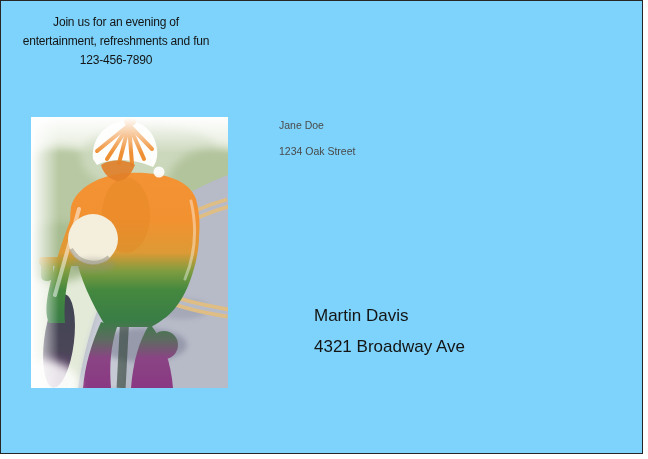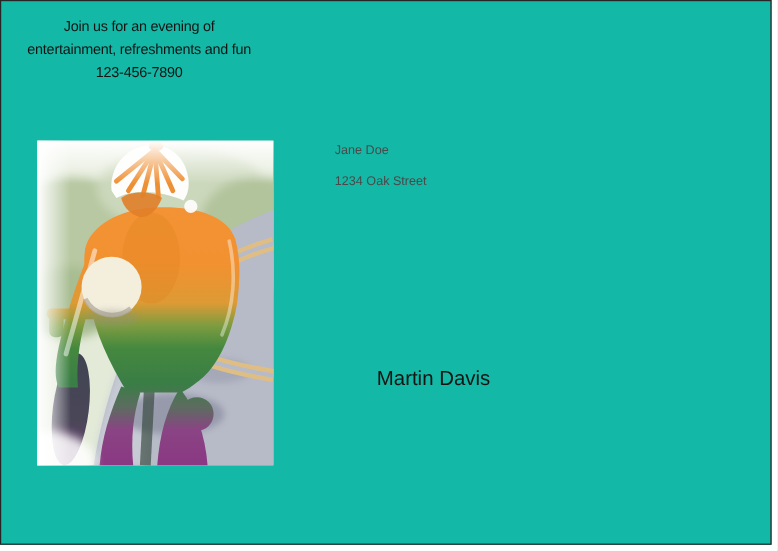--- a/index.html
+++ b/index.html
@@ -18,21 +18,21 @@
     background: #ffffff;
   }
   .card {
     position: absolute;
     left: 0;
     top: 0;
     width: 643px;
     height: 454px;
     box-sizing: border-box;
     border: 1px solid #262626;
-    background: #14b8a6;
+    background: #7dd3fc;
   }
   .invitation {
     position: absolute;
     left: 15px;
     top: 12px;
     width: 200px;
     text-align: center;
     font-size: 12px;
     letter-spacing: -0.2px;
     line-height: 19px;
@@ -173,16 +173,17 @@
       </svg>
     </div>
 
     <div class="addr addr-return">
       <div>Jane Doe</div>
       <div>1234 Oak Street</div>
     </div>
 
     <div class="addr addr-recipient">
       <div>Martin Davis</div>
+      <div>4321 Broadway Ave</div>
     </div>
 
   </div>
 </div>
 
 </body></html>

